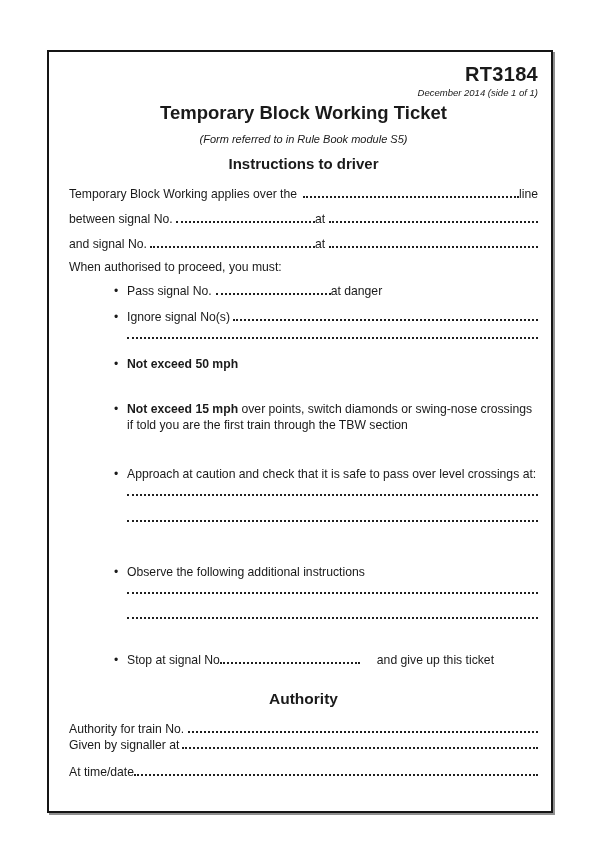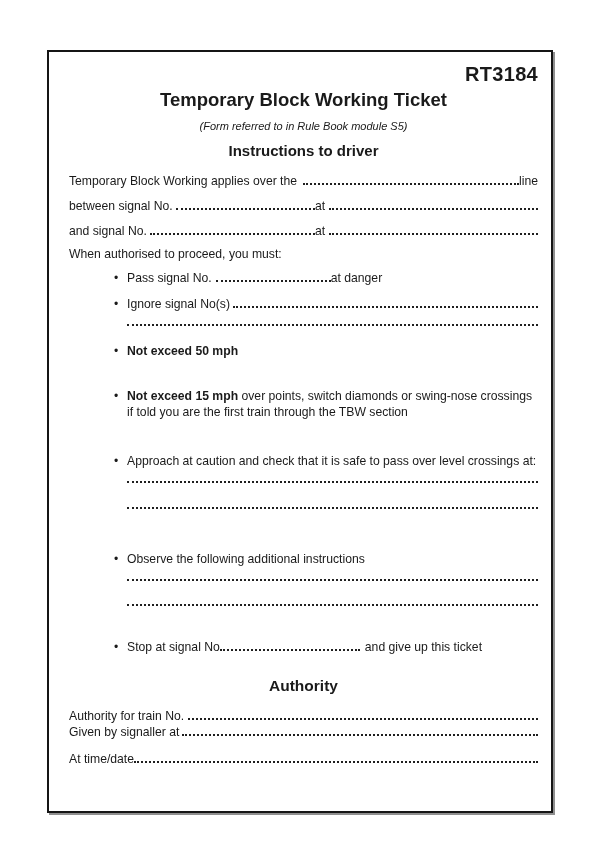--- a/index.html
+++ b/index.html
@@ -111,32 +111,33 @@
   }
   .bold { font-weight: bold; }
   .dotline {
     height: 0;
     border-bottom: 2px dotted #1f1f1f;
     margin-left: 58px;
   }
   .gap6  { margin-left: 6px; }
   .gap3  { margin-left: 3px; }
   .gap4  { margin-left: 4px; }
-  .sufgap { margin-left: 5px; }
+  .sufgap { margin-left: 17px; }
   .atword { padding-right: 4px; }
   .d115 { flex: 0 0 115px; }
   .d140 { flex: 0 0 140px; }
 </style>
 </head>
 <body>
 
 <div class="page">
   <div class="sheet">
 
     <div class="code">RT3184</div>
+    <div class="edition">December 2014 (side 1 of 1)</div>
     <div class="title">Temporary Block Working Ticket</div>
     <div class="subtitle">(Form referred to in Rule Book module S5)</div>
 
     <div class="section-heading">Instructions to driver</div>
 
     <div class="fline mt13">
       <span>Temporary Block Working applies over the</span>
       <span class="dots gap6"></span>
       <span>line</span>
     </div>

